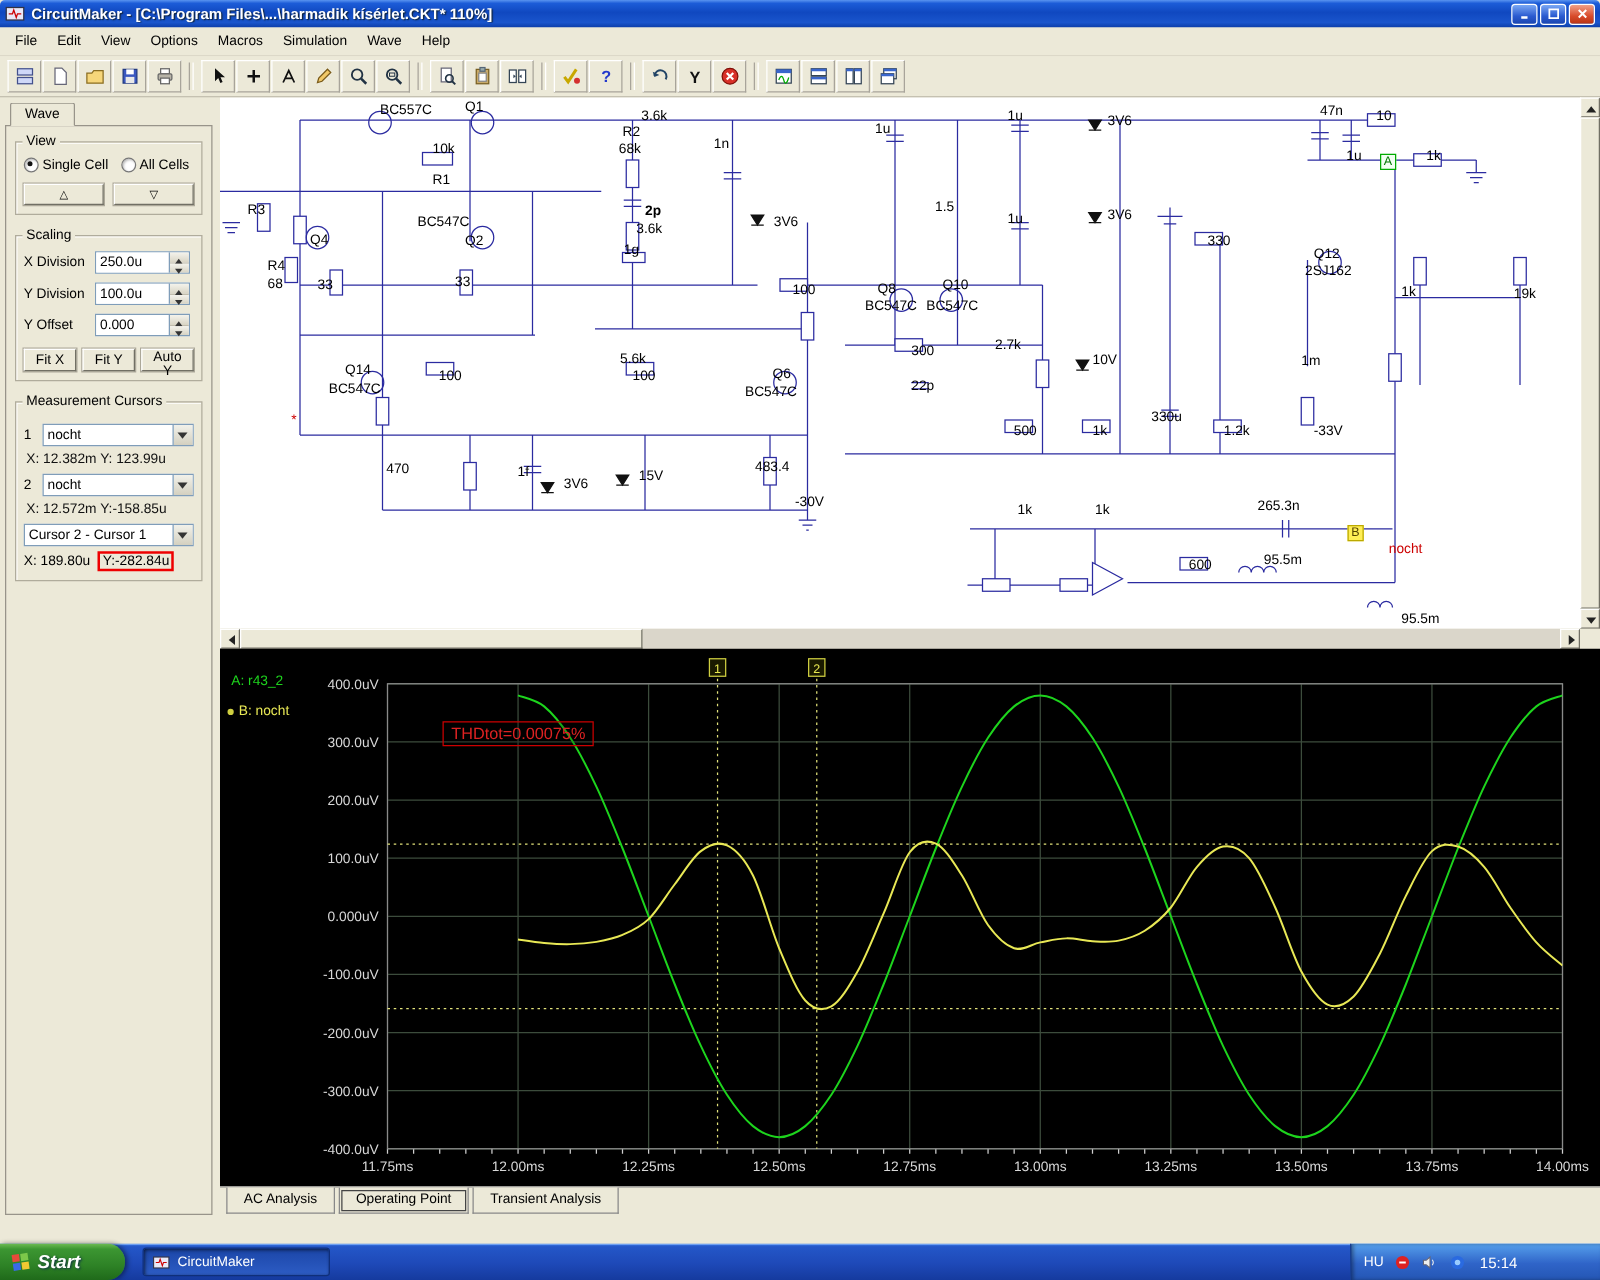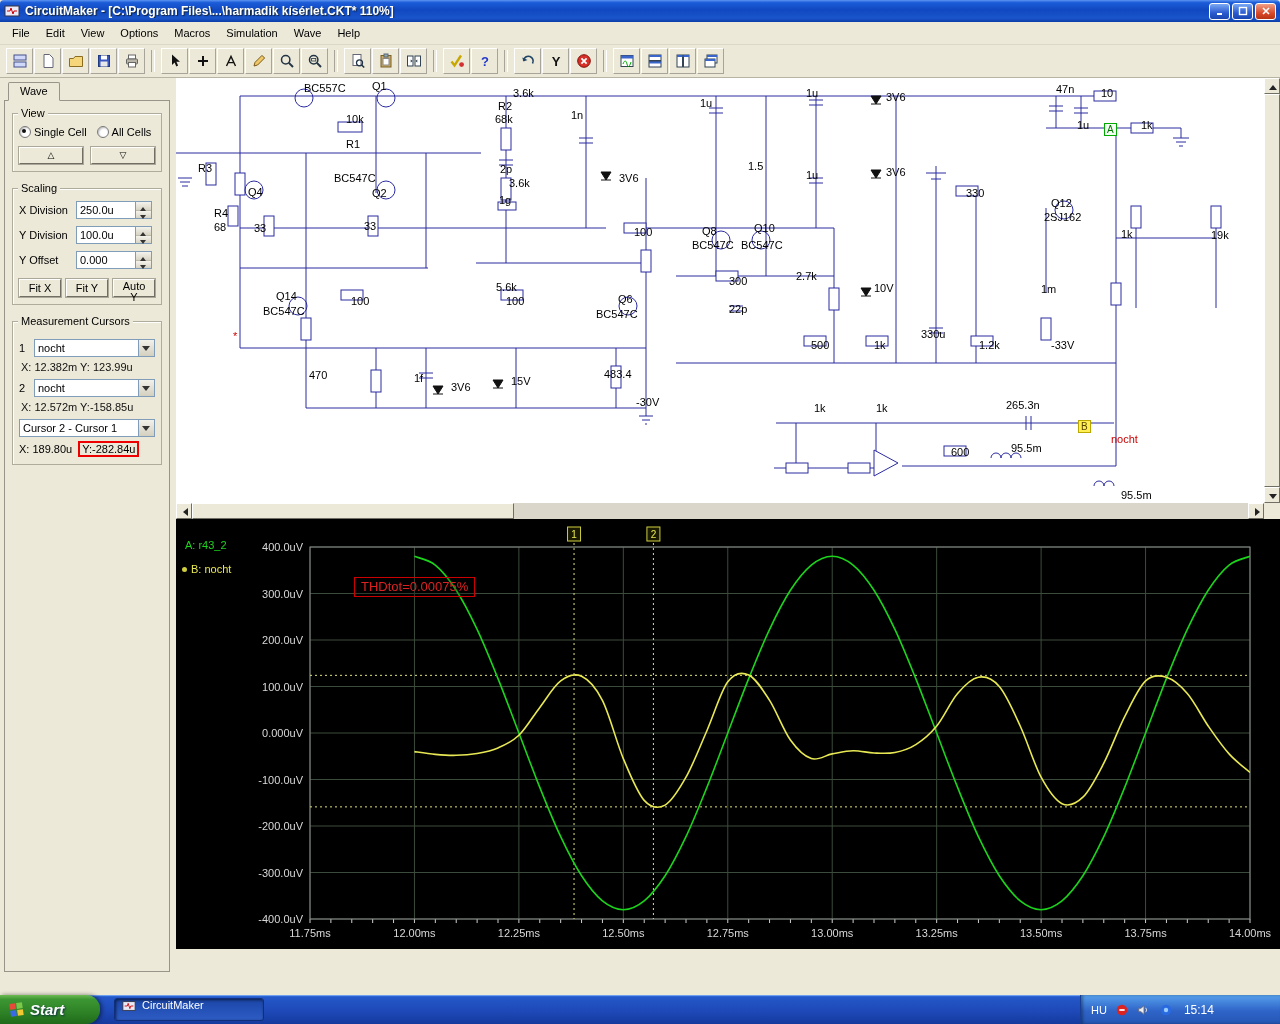--- a/index.html
+++ b/index.html
@@ -89,21 +89,21 @@
   .tabsrow{left:176px;top:949px;width:1104px;height:24px;border-top:1px solid #888;display:flex;padding-left:5px;box-sizing:border-box;background:#ece9d8;}
   .atab{padding:3px 13px 0;border-left:1px solid #888;border-right:1px solid #888;border-bottom:1px solid #888;margin-right:3px;background:#ece9d8;height:17px;}
   .atab.focused{outline:1px solid #444;outline-offset:-3px;}
   
   .taskbar{left:0;top:995px;width:1280px;height:29px;background:linear-gradient(180deg,#3f7ce8 0%,#2457c8 8%,#1e49b8 55%,#153a9e 100%);box-shadow:inset 0 1px 0 #6fa0f0;}
   .startbtn{position:absolute;left:0;top:0;height:29px;width:100px;border-radius:0 14px 14px 0;
     background:linear-gradient(180deg,#6cbb52 0%,#3c9632 15%,#2e8226 60%,#1f6a1a 100%);
     display:flex;align-items:center;gap:5px;color:#fff;font-weight:bold;font-style:italic;font-size:15px;
     padding-left:8px;box-sizing:border-box;text-shadow:1px 1px 2px #134;box-shadow:2px 0 4px #0007;border:none;}
   .taskbtn{position:absolute;left:114px;top:3px;height:23px;width:150px;background:linear-gradient(180deg,#1b46a8,#2d5cc4);
-    border:1px solid #0f2f7a;border-radius:3px;color:#fff;display:flex;gap:6px;padding:0 7px;box-sizing:border-box;box-shadow:inset 1px 1px 3px #0009;font-size:11px;}
+    border:1px solid #0f2f7a;border-radius:3px;color:#fff;display:flex;align-items:center;gap:6px;padding:0 7px;box-sizing:border-box;box-shadow:inset 1px 1px 3px #0009;font-size:11px;}
   .tray{position:absolute;right:0;top:0;height:29px;width:200px;background:linear-gradient(180deg,#56a0ec 0%,#2f64c8 55%,#2456b4 100%);
     border-left:1px solid #173e92;display:flex;align-items:center;gap:8px;padding:0 10px 0 10px;box-sizing:border-box;color:#fff;box-shadow:inset 2px 0 3px #0005;}
   .clock{font-size:12px;margin-left:3px;}
 </style>
 </head>
 <body>
 
 <div id="app">
 
   <div class="titlebar abs">
@@ -458,21 +458,21 @@
         <span class="clabel" style="left: 524px; top: 19px;">1u</span>
         <span class="clabel" style="left: 630px; top: 9px;">1u</span>
         <span class="clabel" style="left: 710px; top: 13px;">3V6</span>
         <span class="clabel" style="left: 880px; top: 5px;">47n</span>
         <span class="clabel" style="left: 925px; top: 9px;">10</span>
         <span class="clabel" style="left: 901px; top: 41px;">1u</span>
         <span class="clabel" style="left: 965px; top: 41px;">1k</span>
         <span class="clabel" style="left: 22px; top: 84px;">R3</span>
         <span class="clabel" style="left: 170px; top: 35px;">10k</span>
         <span class="clabel" style="left: 170px; top: 60px;">R1</span>
-        <span class="clabel" style="left: 324px; top: 85px;">2p</span>
+        <span class="clabel" style="left: 340px; top: 85px; font-weight: bold;">2p</span>
         <span class="clabel" style="left: 333px; top: 99px;">3.6k</span>
         <span class="clabel" style="left: 443px; top: 94px;">3V6</span>
         <span class="clabel" style="left: 572px; top: 82px;">1.5</span>
         <span class="clabel" style="left: 630px; top: 91px;">1u</span>
         <span class="clabel" style="left: 710px; top: 88px;">3V6</span>
         <span class="clabel" style="left: 790px; top: 109px;">330</span>
         <span class="clabel" style="left: 875px; top: 119px;">Q12</span>
         <span class="clabel" style="left: 868px; top: 133px;">2SJ162</span>
         <span class="clabel" style="left: 38px; top: 129px;">R4</span>
         <span class="clabel" style="left: 38px; top: 143px;">68</span>
@@ -636,20 +636,25 @@
           <rect x="134" y="28" width="940" height="372"></rect>
         </clipPath>
         <path d="M238.4 37.3C241.9 38.8,252.4 40.5,259.3 46.1C266.3 51.8,273.3 60.6,280.2 71.2C287.2 81.9,294.1 95.6,301.1 110.3C308.1 125.0,315.0 142.3,322.0 159.6C329.0 176.9,335.9 195.9,342.9 214.0C349.9 232.1,356.8 251.1,363.8 268.4C370.7 285.7,377.7 303.0,384.7 317.7C391.6 332.4,398.6 346.1,405.6 356.8C412.5 367.4,419.5 376.2,426.4 381.9C433.4 387.5,440.4 390.7,447.3 390.7C454.3 390.7,461.3 387.5,468.2 381.9C475.2 376.2,482.1 367.4,489.1 356.8C496.1 346.1,503.0 332.4,510.0 317.7C517.0 303.0,523.9 285.7,530.9 268.4C537.9 251.1,544.8 232.1,551.8 214.0C558.7 195.9,565.7 176.9,572.7 159.6C579.6 142.3,586.6 125.0,593.6 110.3C600.5 95.6,607.5 81.9,614.4 71.2C621.4 60.6,628.4 51.8,635.3 46.1C642.3 40.5,649.3 37.3,656.2 37.3C663.2 37.3,670.1 40.5,677.1 46.1C684.1 51.8,691.0 60.6,698.0 71.2C705.0 81.9,711.9 95.6,718.9 110.3C725.9 125.0,732.8 142.3,739.8 159.6C746.7 176.9,753.7 195.9,760.7 214.0C767.6 232.1,774.6 251.1,781.6 268.4C788.5 285.7,795.5 303.0,802.4 317.7C809.4 332.4,816.4 346.1,823.3 356.8C830.3 367.4,837.3 376.2,844.2 381.9C851.2 387.5,858.1 390.7,865.1 390.7C872.1 390.7,879.0 387.5,886.0 381.9C893.0 376.2,899.9 367.4,906.9 356.8C913.9 346.1,920.8 332.4,927.8 317.7C934.7 303.0,941.7 285.7,948.7 268.4C955.6 251.1,962.6 232.1,969.6 214.0C976.5 195.9,983.5 176.9,990.4 159.6C997.4 142.3,1004.4 125.0,1011.3 110.3C1018.3 95.6,1025.3 81.9,1032.2 71.2C1039.2 60.6,1046.1 51.8,1053.1 46.1C1060.1 40.5,1070.5 38.8,1074.0 37.3" fill="none" stroke="#1dd41d" stroke-width="1.6" clip-path="url(#plotclip)"></path>
         <path d="M238.4 232.6C241.9 233.1,252.4 234.8,259.3 235.4C266.3 236.0,273.3 236.5,280.2 236.3C287.2 236.2,294.1 235.7,301.1 234.5C308.1 233.2,315.0 231.9,322.0 228.9C329.0 225.9,335.9 223.1,342.9 216.3C349.9 209.6,356.8 197.5,363.8 188.4C370.7 179.4,377.7 167.1,384.7 161.9C391.6 156.7,398.6 154.0,405.6 157.3C412.5 160.5,419.5 167.7,426.4 181.4C433.4 195.2,440.4 222.9,447.3 239.6C454.3 256.2,461.3 273.7,468.2 281.4C475.2 289.2,482.1 289.9,489.1 286.1C496.1 282.2,503.0 270.6,510.0 258.2C517.0 245.8,523.9 227.6,530.9 211.7C537.9 195.8,544.8 172.2,551.8 162.8C558.7 153.5,565.7 152.8,572.7 155.9C579.6 159.0,586.6 170.6,593.6 181.4C600.5 192.3,607.5 211.3,614.4 221.0C621.4 230.7,628.4 237.3,635.3 239.6C642.3 241.9,649.3 236.2,656.2 234.9C663.2 233.6,670.1 231.8,677.1 231.7C684.1 231.5,691.0 233.7,698.0 234.0C705.0 234.3,711.9 234.9,718.9 233.5C725.9 232.1,732.8 230.0,739.8 225.6C746.7 221.2,753.7 215.6,760.7 207.0C767.6 198.5,774.6 182.6,781.6 174.5C788.5 166.3,795.5 159.4,802.4 158.2C809.4 157.0,816.4 159.4,823.3 167.5C830.3 175.6,837.3 191.9,844.2 207.0C851.2 222.1,858.1 245.2,865.1 258.2C872.1 271.1,879.0 281.3,886.0 284.7C893.0 288.0,899.9 284.9,906.9 278.2C913.9 271.4,920.8 257.6,927.8 244.2C934.7 230.8,941.7 211.4,948.7 197.7C955.6 184.0,962.6 168.5,969.6 161.9C976.5 155.3,983.5 156.1,990.4 158.2C997.4 160.3,1004.4 166.3,1011.3 174.5C1018.3 182.6,1025.3 196.9,1032.2 207.0C1039.2 217.1,1046.1 227.2,1053.1 234.9C1060.1 242.7,1070.5 250.4,1074.0 253.5" fill="none" stroke="#e8e855" stroke-width="1.6" clip-path="url(#plotclip)"></path>
       </svg>
     <div class="legend-item" id="legendA" style="color: rgb(29, 212, 29);">A: r43_2</div>
     <div class="legend-item" id="legendB" style="color: rgb(232, 232, 85);">B: nocht</div>
     <div class="thdbox">THDtot=0.00075%</div>
   </div>
 
+  <div class="tabsrow abs">
+    <span class="atab">AC Analysis</span>
+    <span class="atab focused">Operating Point</span>
+    <span class="atab">Transient Analysis</span>
+  </div>
 
   <div class="taskbar abs">
     <button class="startbtn">
       <svg width="17" height="17" viewBox="0 0 16 16">
         <g transform="rotate(-8 8 8)">
           <rect x="2" y="2" width="5.5" height="5.5" fill="#e84a3a"></rect>
             <rect x="8.5" y="2" width="5.5" height="5.5" fill="#7cc84a"></rect>
           <rect x="2" y="8.5" width="5.5" height="5.5" fill="#3a6ae8"></rect>
             <rect x="8.5" y="8.5" width="5.5" height="5.5" fill="#f0c832"></rect>
         </g>

